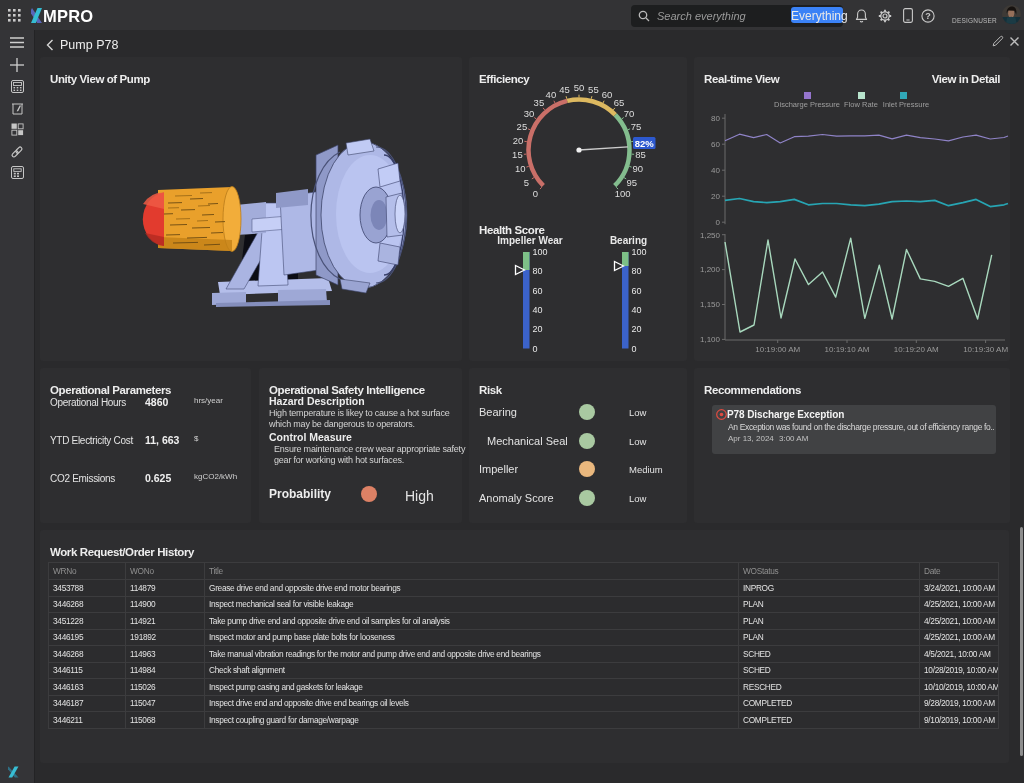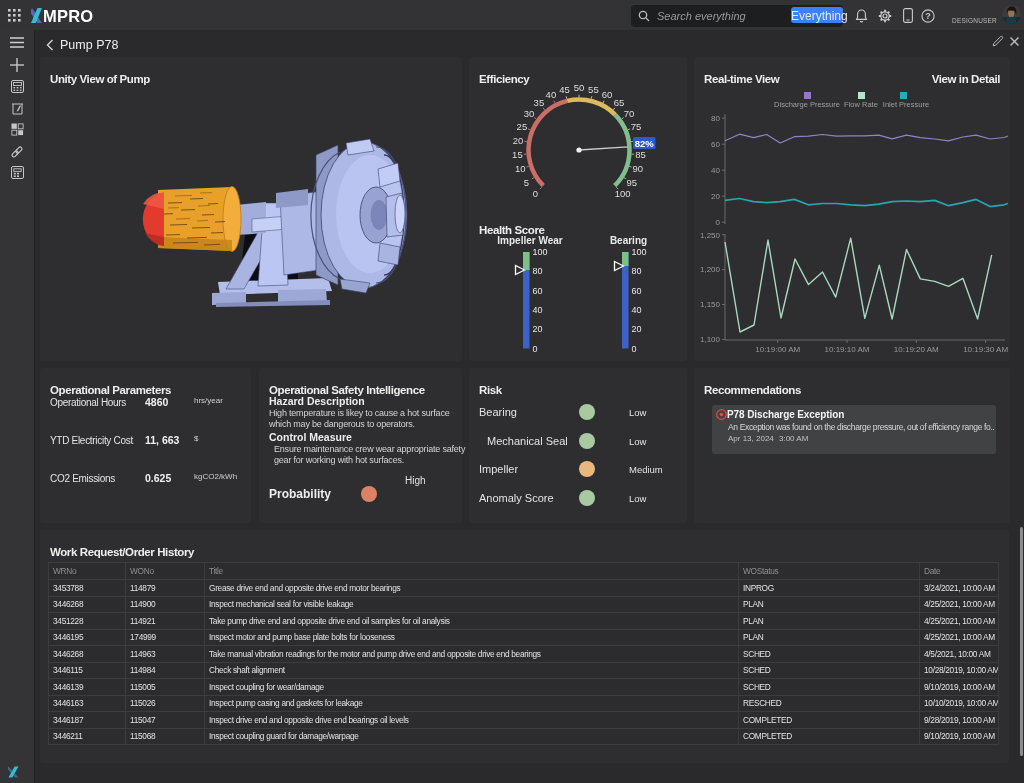--- a/index.html
+++ b/index.html
@@ -370,21 +370,21 @@
     <div class="abs" style="left:154px;top:104px;font-size:8px;color:#cfcfcf;">kgCO2/kWh</div>
   </div>
   <div class="panel" id="p-osi" style="left:259px;top:368px;width:203px;height:155px;">
     <div class="ptitle">Operational Safety Intelligence</div>
     <div class="abs" style="left:10px;top:27px;font-size:10.5px;font-weight:bold;color:#ededed;">Hazard Description</div>
     <div class="abs" style="left:10px;top:40px;width:196px;font-size:9px;letter-spacing:-0.2px;line-height:11px;color:#d4d4d4;">High temperature is likey to cause a hot surface which may be dangerous to operators.</div>
     <div class="abs" style="left:10px;top:63px;font-size:10.5px;font-weight:bold;color:#ededed;">Control Measure</div>
     <div class="abs" style="left:15px;top:76px;width:196px;font-size:9px;letter-spacing:-0.2px;line-height:11px;color:#d4d4d4;">Ensure maintenance crew wear appropriate safety gear for working with hot surfaces.</div>
     <div class="abs" style="left:10px;top:119px;font-size:12px;font-weight:bold;color:#ededed;">Probability</div>
     <div class="abs" style="left:102px;top:118px;width:16px;height:16px;border-radius:50%;background:#dd8165;"></div>
-    <div class="abs" style="left:146px;top:107px;font-size:10px;color:#e3e3e3;">High</div>
+    <div class="abs" style="left:146px;top:120px;font-size:14px;color:#e3e3e3;">High</div>
   </div>
   <div class="panel" id="p-risk" style="left:469px;top:368px;width:218px;height:155px;">
     <div class="ptitle">Risk</div>
     <div class="abs" style="left:10px;top:38px;font-size:11px;color:#e3e3e3;">Bearing</div>
     <div class="abs" style="left:110px;top:36px;width:16px;height:16px;border-radius:50%;background:#a9c9a1;"></div>
     <div class="abs" style="left:160px;top:39px;font-size:9.5px;color:#e3e3e3;">Low</div>
     <div class="abs" style="left:10px;top:67px;font-size:11px;color:#e3e3e3;margin-left:8px;">Mechanical Seal</div>
     <div class="abs" style="left:110px;top:65px;width:16px;height:16px;border-radius:50%;background:#a9c9a1;"></div>
     <div class="abs" style="left:160px;top:68px;font-size:9.5px;color:#e3e3e3;">Low</div>
     <div class="abs" style="left:10px;top:95px;font-size:11px;color:#e3e3e3;">Impeller</div>
@@ -434,47 +434,40 @@
           </tr>
       <tr>
             <td>3451228</td>
             <td>114921</td>
             <td>Take pump drive end and opposite drive end oil samples for oil analysis</td>
             <td>PLAN</td>
             <td>4/25/2021, 10:00 AM</td>
           </tr>
       <tr>
             <td>3446195</td>
-            <td>174999</td>
+            <td>191892</td>
             <td>Inspect motor and pump base plate bolts for looseness</td>
             <td>PLAN</td>
             <td>4/25/2021, 10:00 AM</td>
           </tr>
       <tr>
             <td>3446268</td>
             <td>114963</td>
             <td>Take manual vibration readings for the motor and pump drive end and opposite drive end bearings</td>
             <td>SCHED</td>
             <td>4/5/2021, 10:00 AM</td>
           </tr>
       <tr>
             <td>3446115</td>
             <td>114984</td>
             <td>Check shaft alignment</td>
             <td>SCHED</td>
             <td>10/28/2019, 10:00 AM</td>
           </tr>
       <tr>
-            <td>3446139</td>
-            <td>115005</td>
-            <td>Inspect coupling for wear/damage</td>
-            <td>SCHED</td>
-            <td>9/10/2019, 10:00 AM</td>
-          </tr>
-      <tr>
             <td>3446163</td>
             <td>115026</td>
             <td>Inspect pump casing and gaskets for leakage</td>
             <td>RESCHED</td>
             <td>10/10/2019, 10:00 AM</td>
           </tr>
       <tr>
             <td>3446187</td>
             <td>115047</td>
             <td>Inspect drive end and opposite drive end bearings oil levels</td>

